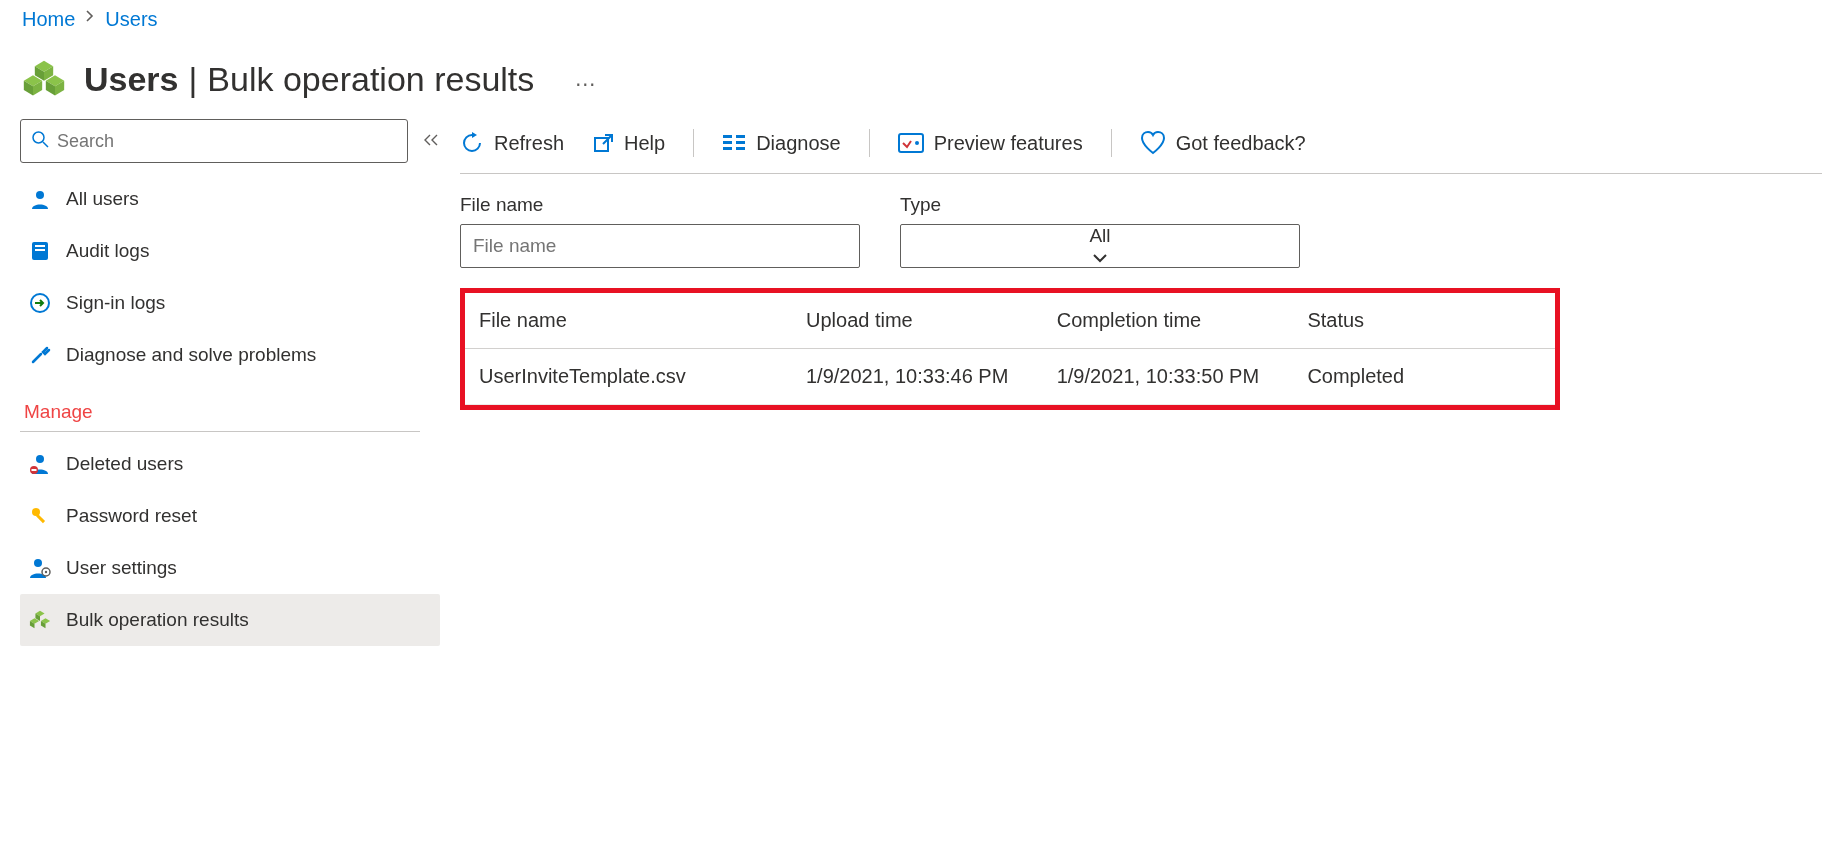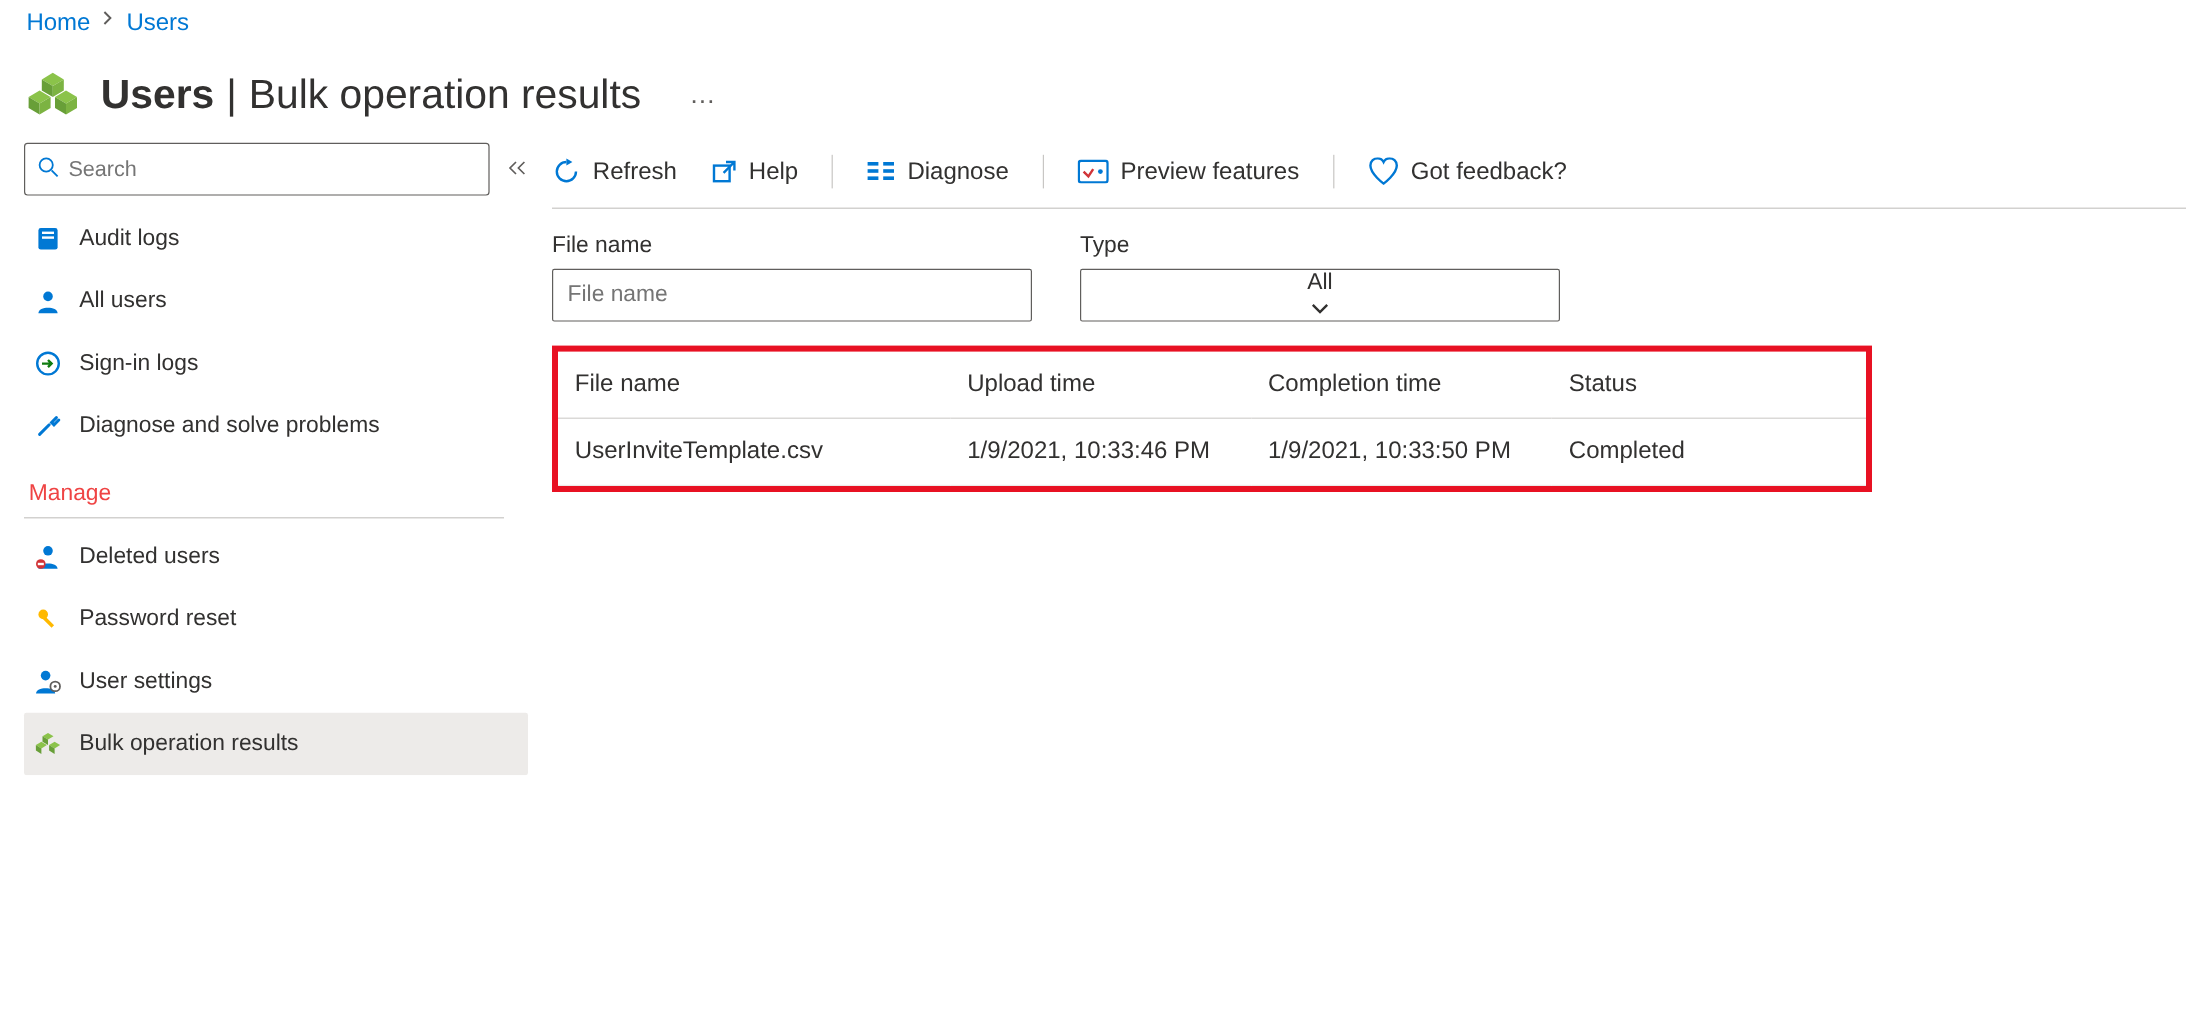--- a/index.html
+++ b/index.html
@@ -184,36 +184,36 @@
         <svg width="18" height="14" viewBox="0 0 18 14">
             <path d="M8 2 L3 7 L8 12" stroke="#605e5c" stroke-width="1.4" fill="none"></path>
             <path d="M15 2 L10 7 L15 12" stroke="#605e5c" stroke-width="1.4" fill="none"></path>
           </svg>
       </span>
     </div>
 
     <ul class="nav-list">
       <li class="nav-item">
         <span class="nav-icon">
+          <svg width="22" height="22" viewBox="0 0 22 22">
+              <circle cx="11" cy="7" r="4" fill="#0078d4"></circle>
+              <path d="M3 21 C3 15 19 15 19 21 Z" fill="#0078d4"></path>
+            </svg>
+        </span>
+        <span>All users</span>
+      </li>
+      <li class="nav-item">
+        <span class="nav-icon">
           <svg width="20" height="22" viewBox="0 0 20 22">
               <rect x="2" y="2" width="16" height="18" rx="2" fill="#0078d4"></rect>
               <rect x="5" y="5" width="10" height="2" fill="#fff"></rect>
               <rect x="5" y="9" width="10" height="2" fill="#fff"></rect>
             </svg>
         </span>
         <span>Audit logs</span>
-      </li>
-      <li class="nav-item">
-        <span class="nav-icon">
-          <svg width="22" height="22" viewBox="0 0 22 22">
-              <circle cx="11" cy="7" r="4" fill="#0078d4"></circle>
-              <path d="M3 21 C3 15 19 15 19 21 Z" fill="#0078d4"></path>
-            </svg>
-        </span>
-        <span>All users</span>
       </li>
       <li class="nav-item">
         <span class="nav-icon">
           <svg width="22" height="22" viewBox="0 0 22 22">
               <circle cx="11" cy="11" r="9" stroke="#0078d4" stroke-width="2" fill="none"></circle>
               <path d="M6 11 L14 11 M11 8 L14 11 L11 14" stroke="#107c10" stroke-width="2" fill="none"></path>
             </svg>
         </span>
         <span>Sign-in logs</span>
       </li>

